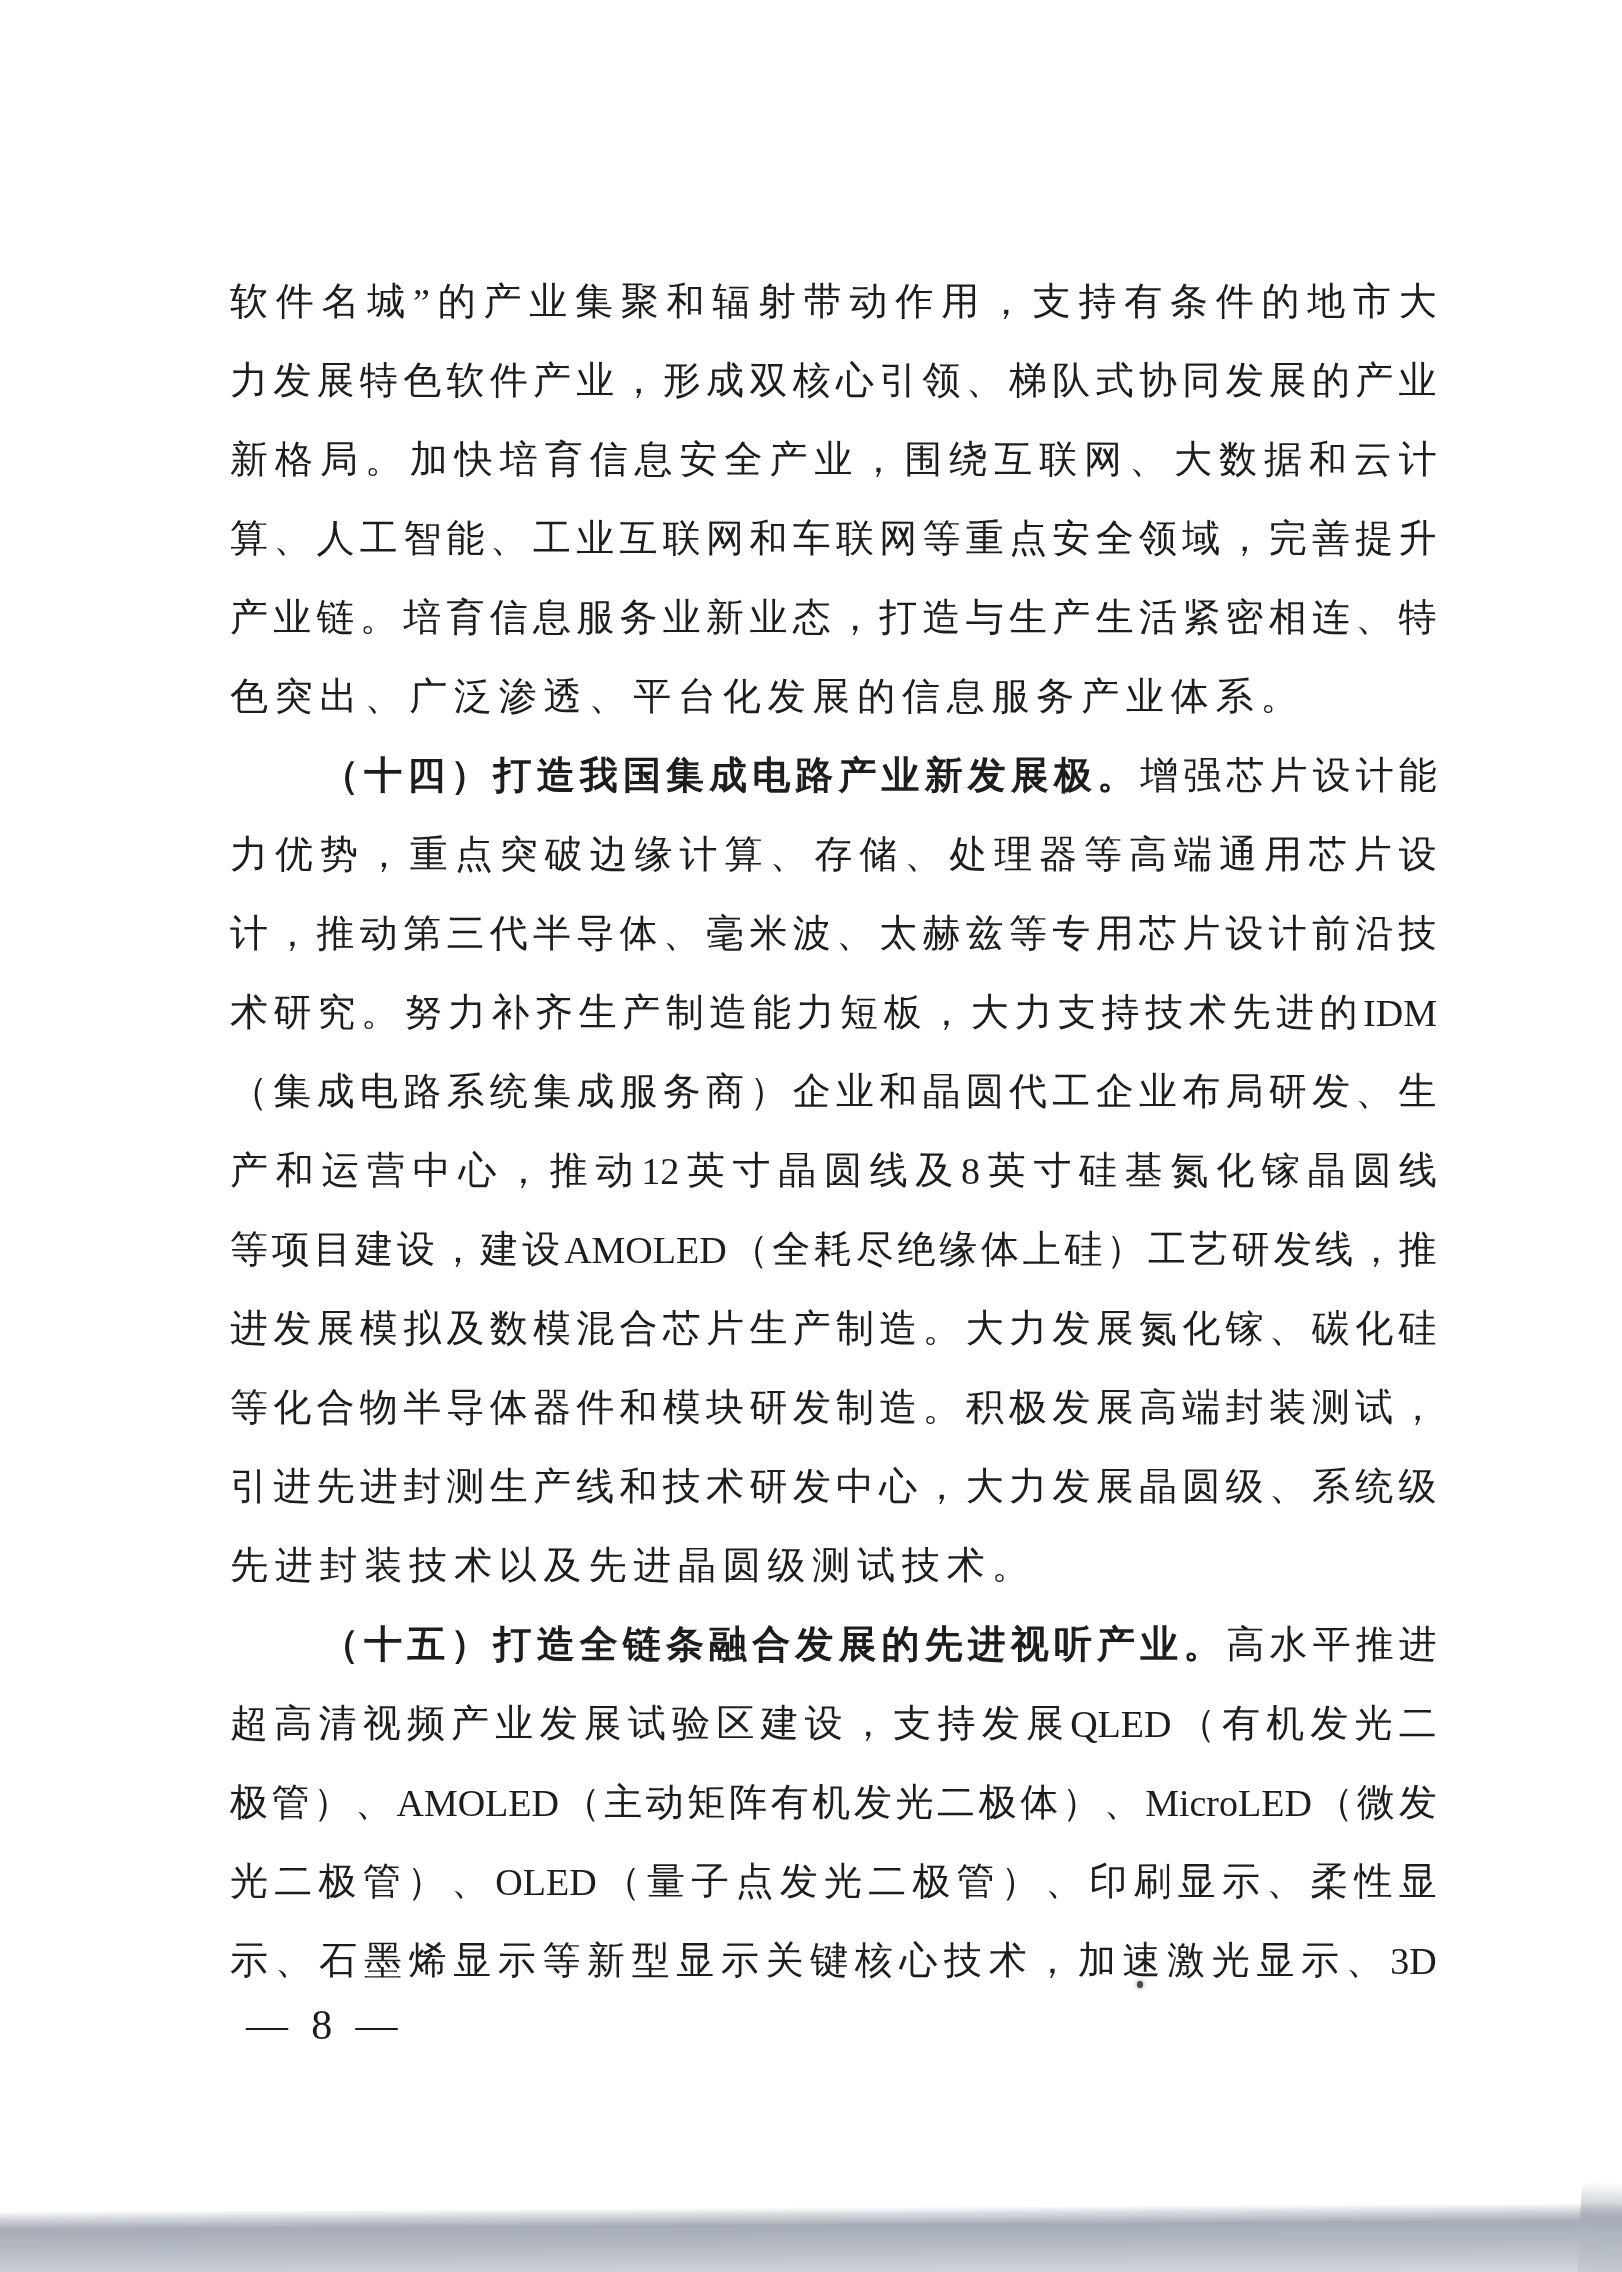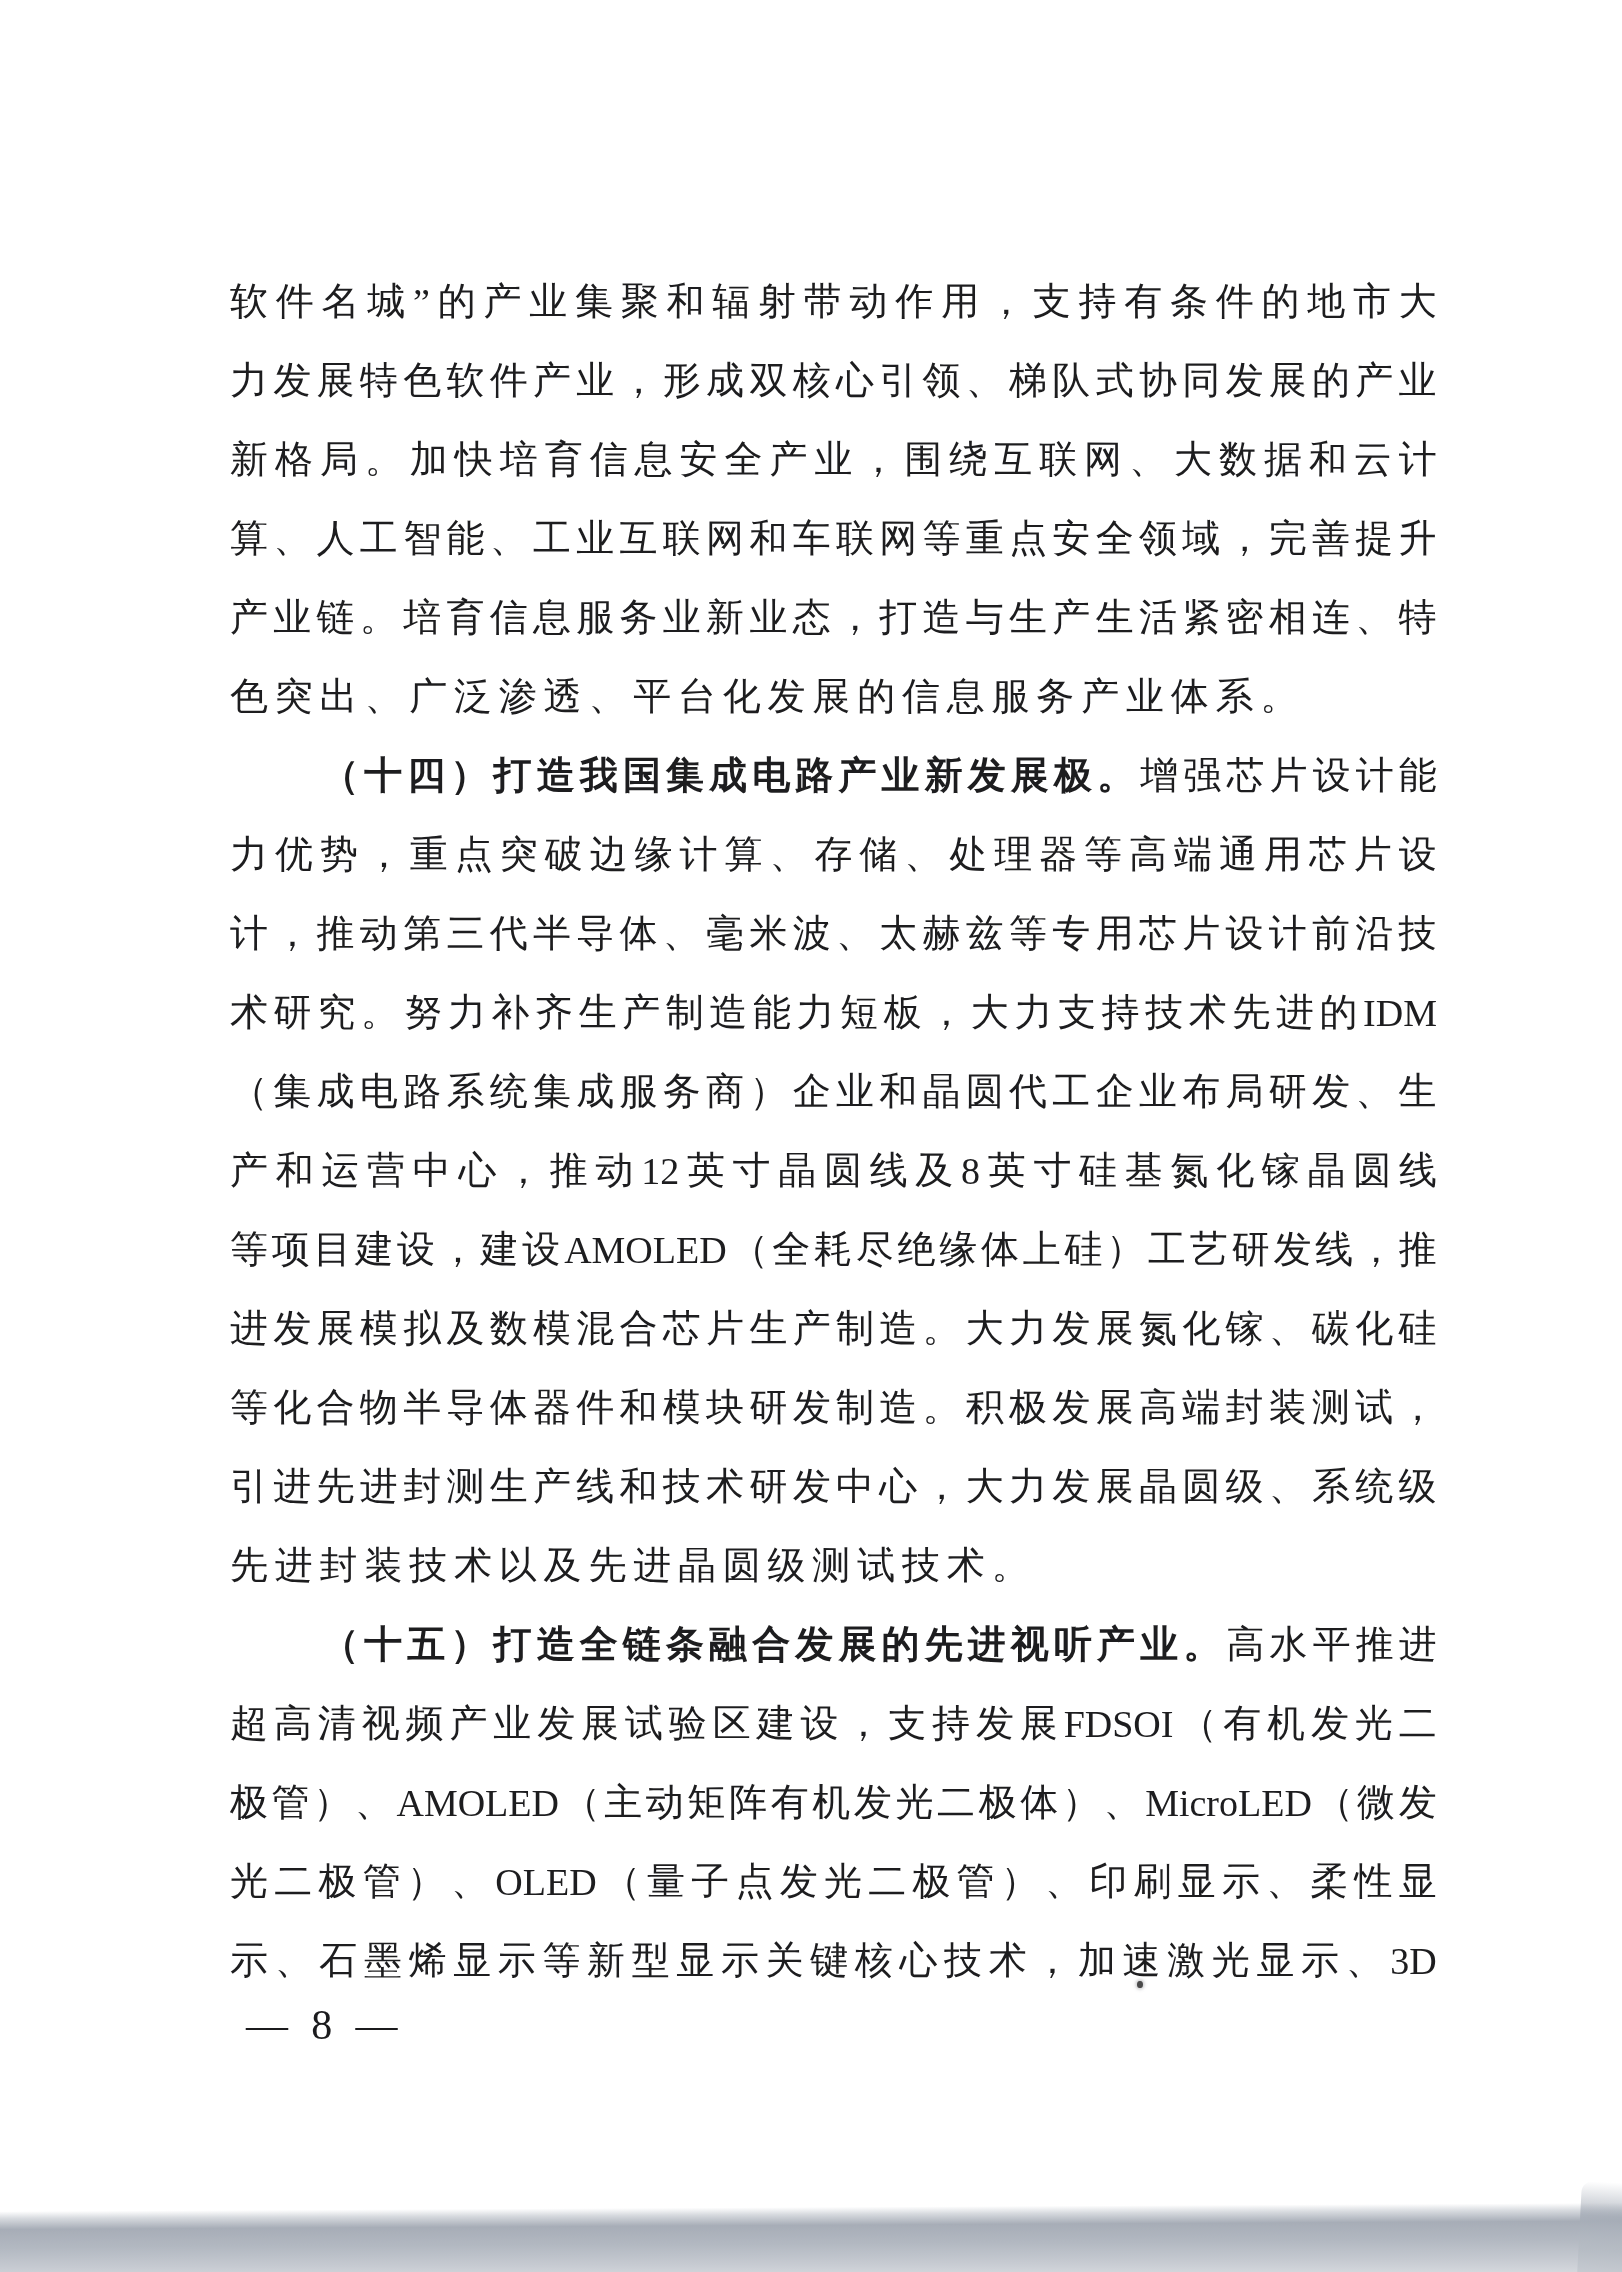--- a/index.html
+++ b/index.html
@@ -641,21 +641,21 @@
         <span class="ch">试</span>
         <span class="ch">验</span>
         <span class="ch">区</span>
         <span class="ch">建</span>
         <span class="ch">设</span>
         <span class="ch">，</span>
         <span class="ch">支</span>
         <span class="ch">持</span>
         <span class="ch">发</span>
         <span class="ch">展</span>
-        <span class="ch">FDSOI</span>
+        <span class="ch">QLED</span>
         <span class="ch">（</span>
         <span class="ch">有</span>
         <span class="ch">机</span>
         <span class="ch">发</span>
         <span class="ch">光</span>
         <span class="ch">二</span>
       </div>
       <div class="line">
         <span class="ch">极</span>
         <span class="ch">管</span>

